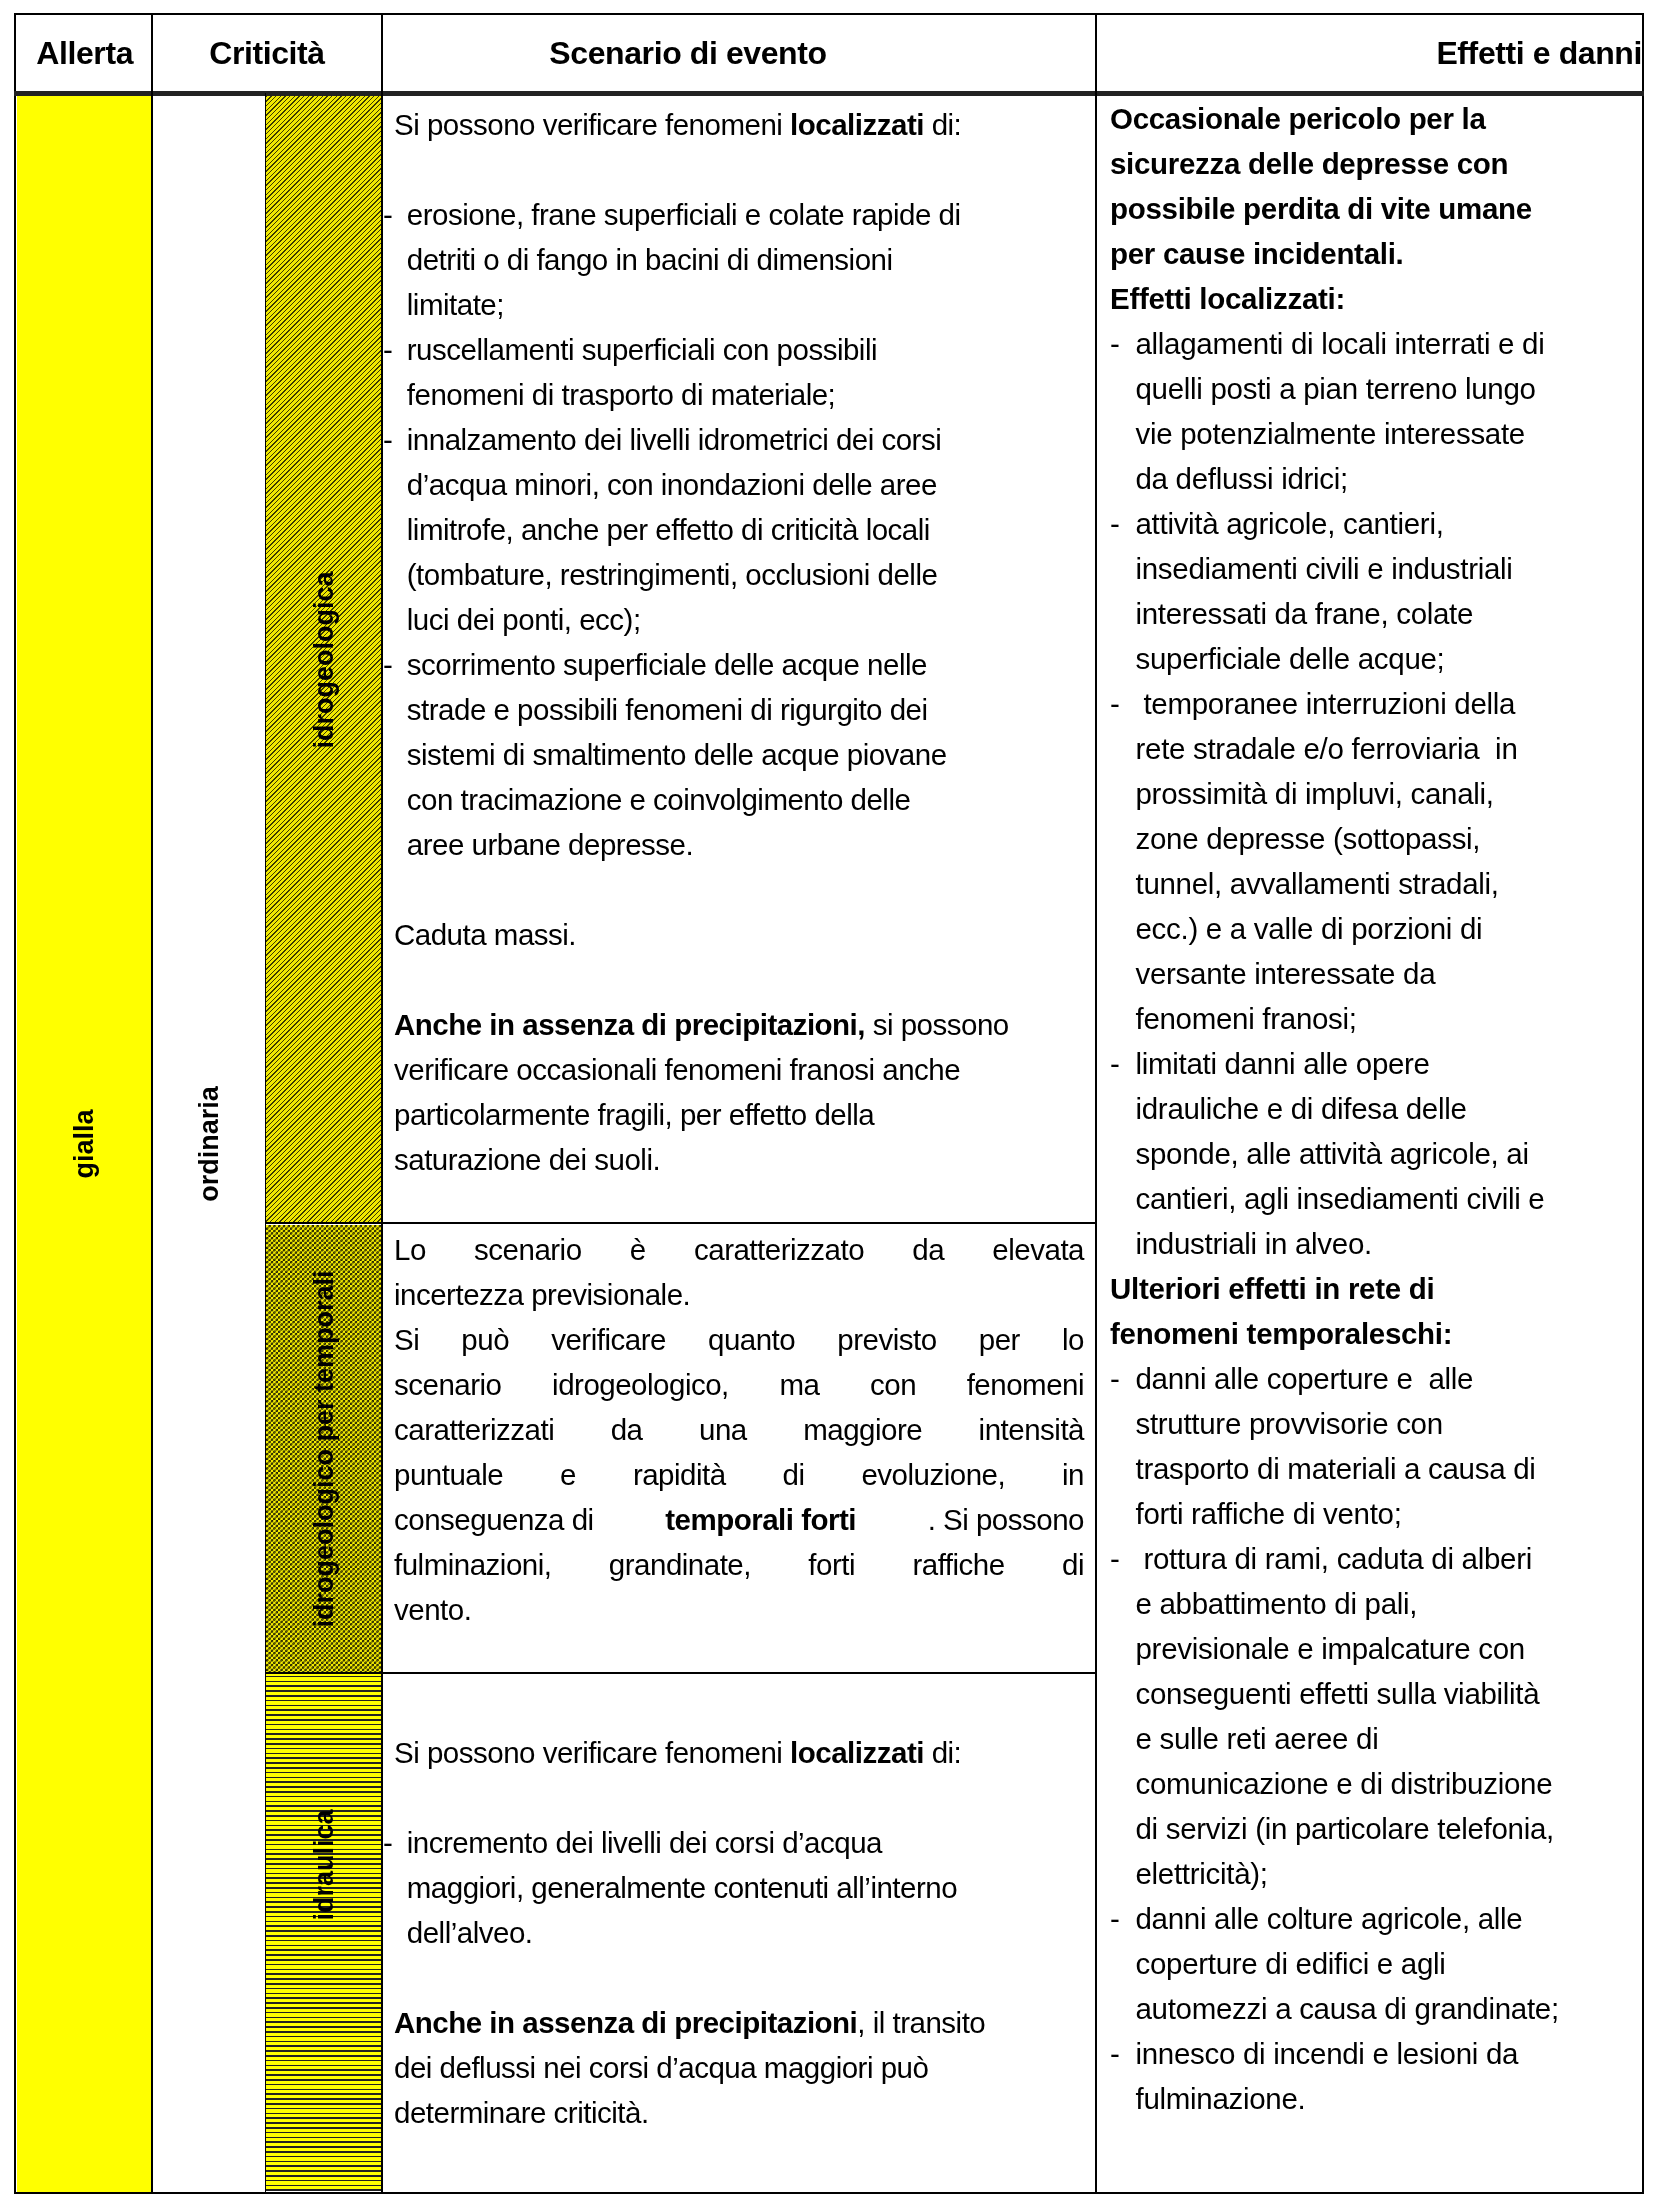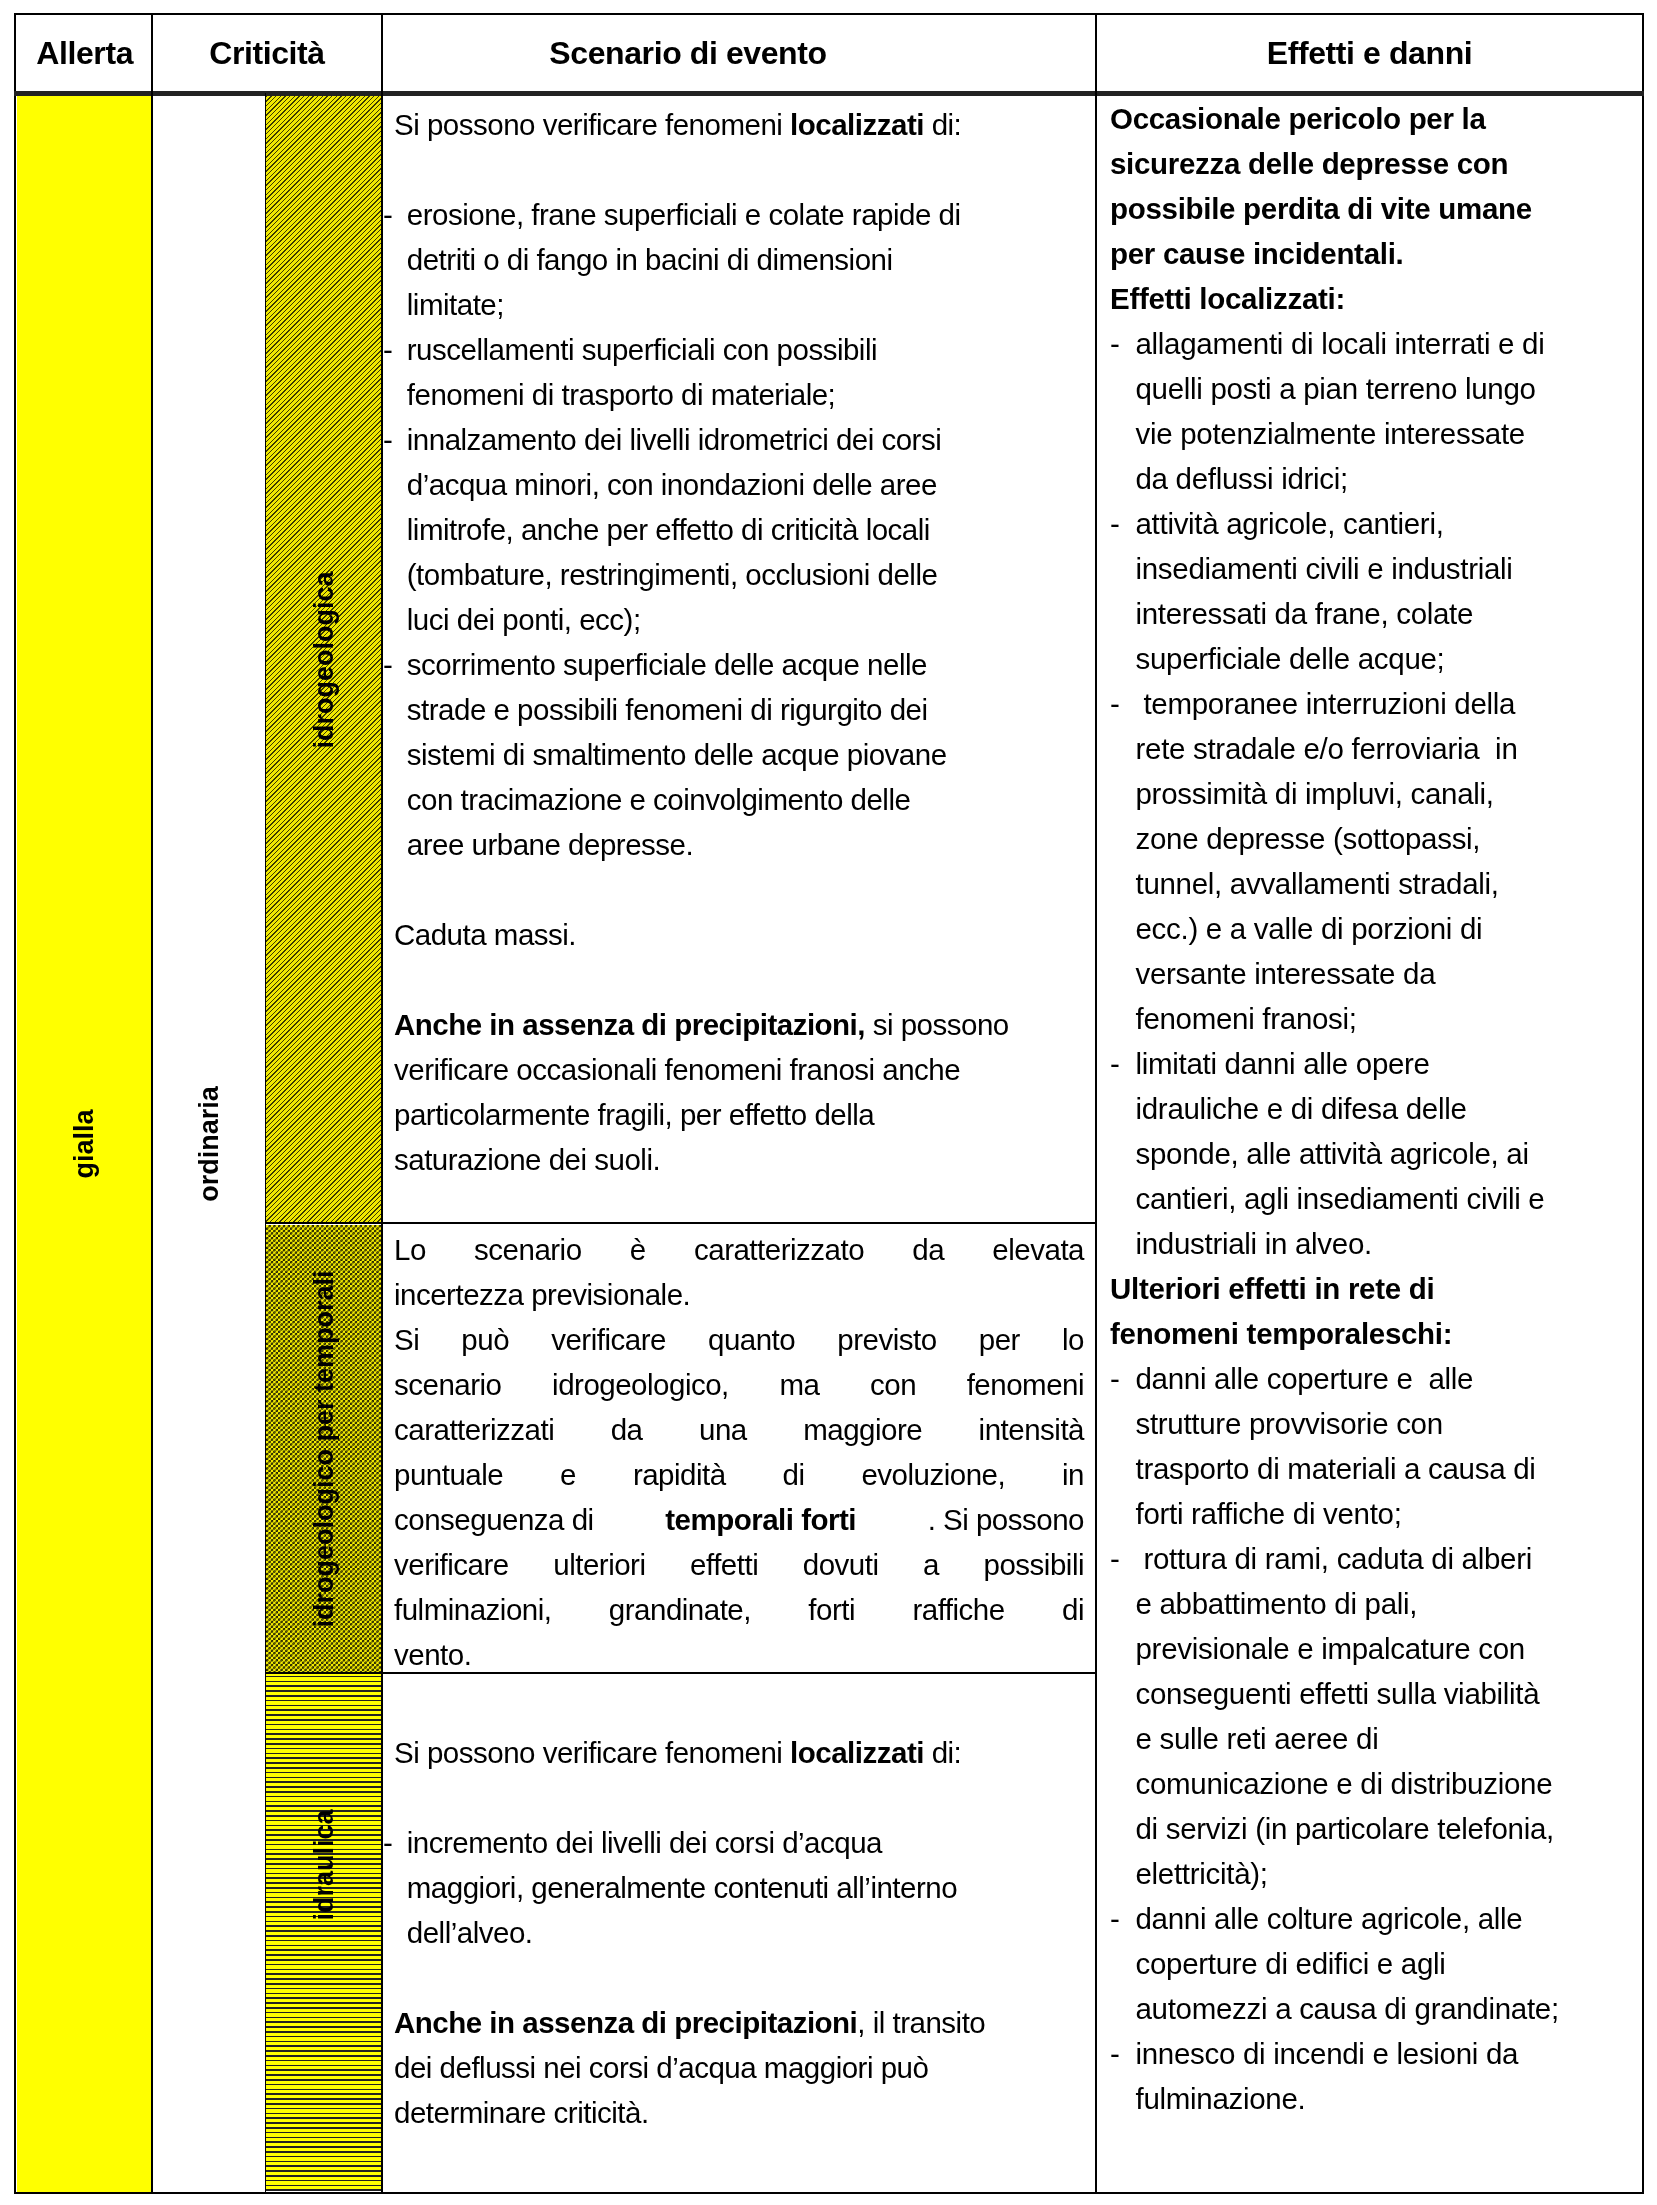--- a/index.html
+++ b/index.html
@@ -37,21 +37,21 @@
 
 <div class="abs hdr-cell" style="left:16.7px;top:15px;width:136px;height:77px;">
     <span>Allerta</span>
   </div>
 <div class="abs hdr-cell" style="left:152px;top:15px;width:230px;height:77px;">
     <span>Criticità</span>
   </div>
 <div class="abs hdr-cell" style="left:383px;top:15px;width:610px;height:77px;">
     <span>Scenario di evento</span>
   </div>
-<div class="abs hdr-cell" style="left:1097px;top:15px;width:545px;height:77px;">
+<div class="abs hdr-cell" style="left:1097px;top:15px;width:545px;height:77px;justify-content:flex-end;">
     <span>Effetti e danni</span>
   </div>
 
 <div class="abs hdr-line"></div>
 
 <div class="abs yellow" style="left:16.7px;top:96px;width:135px;height:2096px;">
   <span class="vlabel">gialla</span>
 </div>
 
 <div class="abs" style="left:152px;top:96px;width:113px;height:2096px;">
@@ -119,21 +119,20 @@
   <div>incertezza previsionale.</div>
   <div class="just">Si può verificare quanto previsto per lo</div>
   <div class="just">scenario idrogeologico, ma con fenomeni</div>
   <div class="just">caratterizzati da una maggiore intensità</div>
   <div class="just">puntuale e rapidità di evoluzione, in</div>
   <div style="display:flex;justify-content:space-between;">
     <span>conseguenza di </span>
     <b>temporali forti</b>
     <span>. Si possono</span>
   </div>
-  <div class="just">verificare ulteriori effetti dovuti a possibili</div>
   <div class="just">fulminazioni, grandinate,  forti  raffiche di</div>
   <div>vento.</div>
 </div>
 
 <div class="abs txt" style="left:394px;top:1730px;width:694px;">
   <div><span>Si possono verificare fenomeni </span><b>localizzati</b><span> di:</span></div>
   <div style="height:45px;"></div>
   <div style="position:relative;padding-left:12.8px;">
     <span class="dash" style="left:-11px;">-</span>
     <div>incremento dei livelli dei corsi d’acqua</div>

